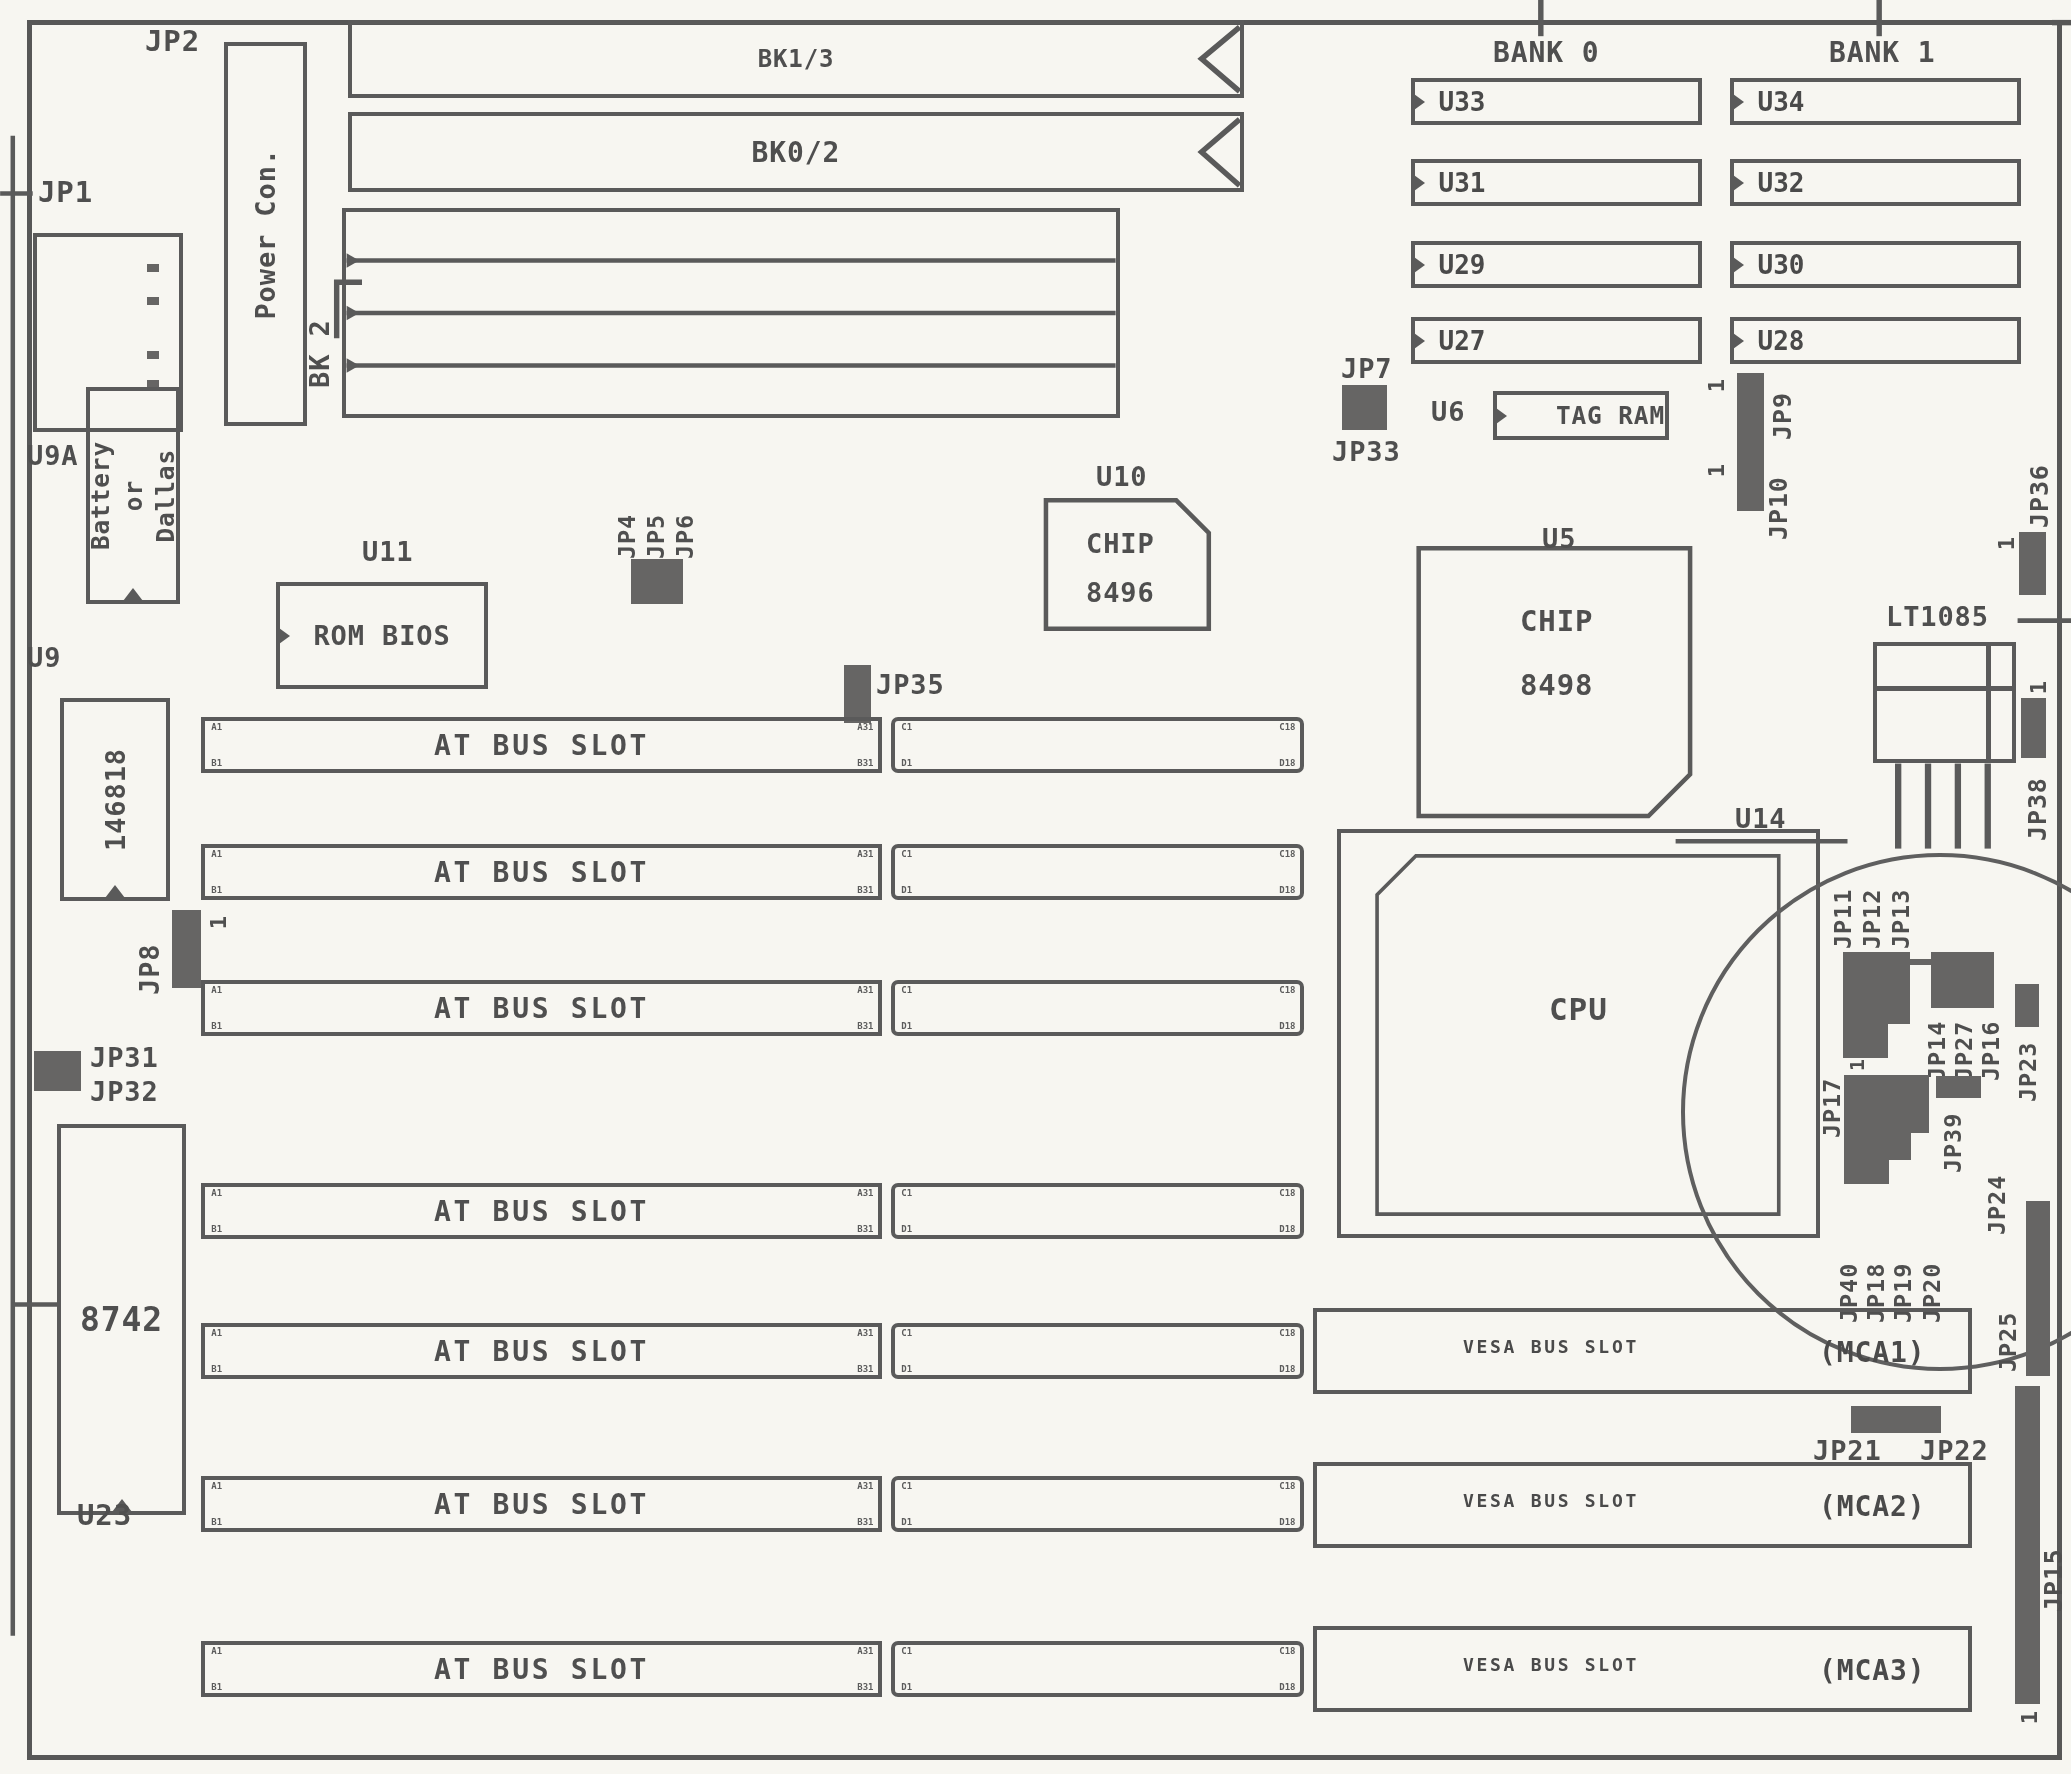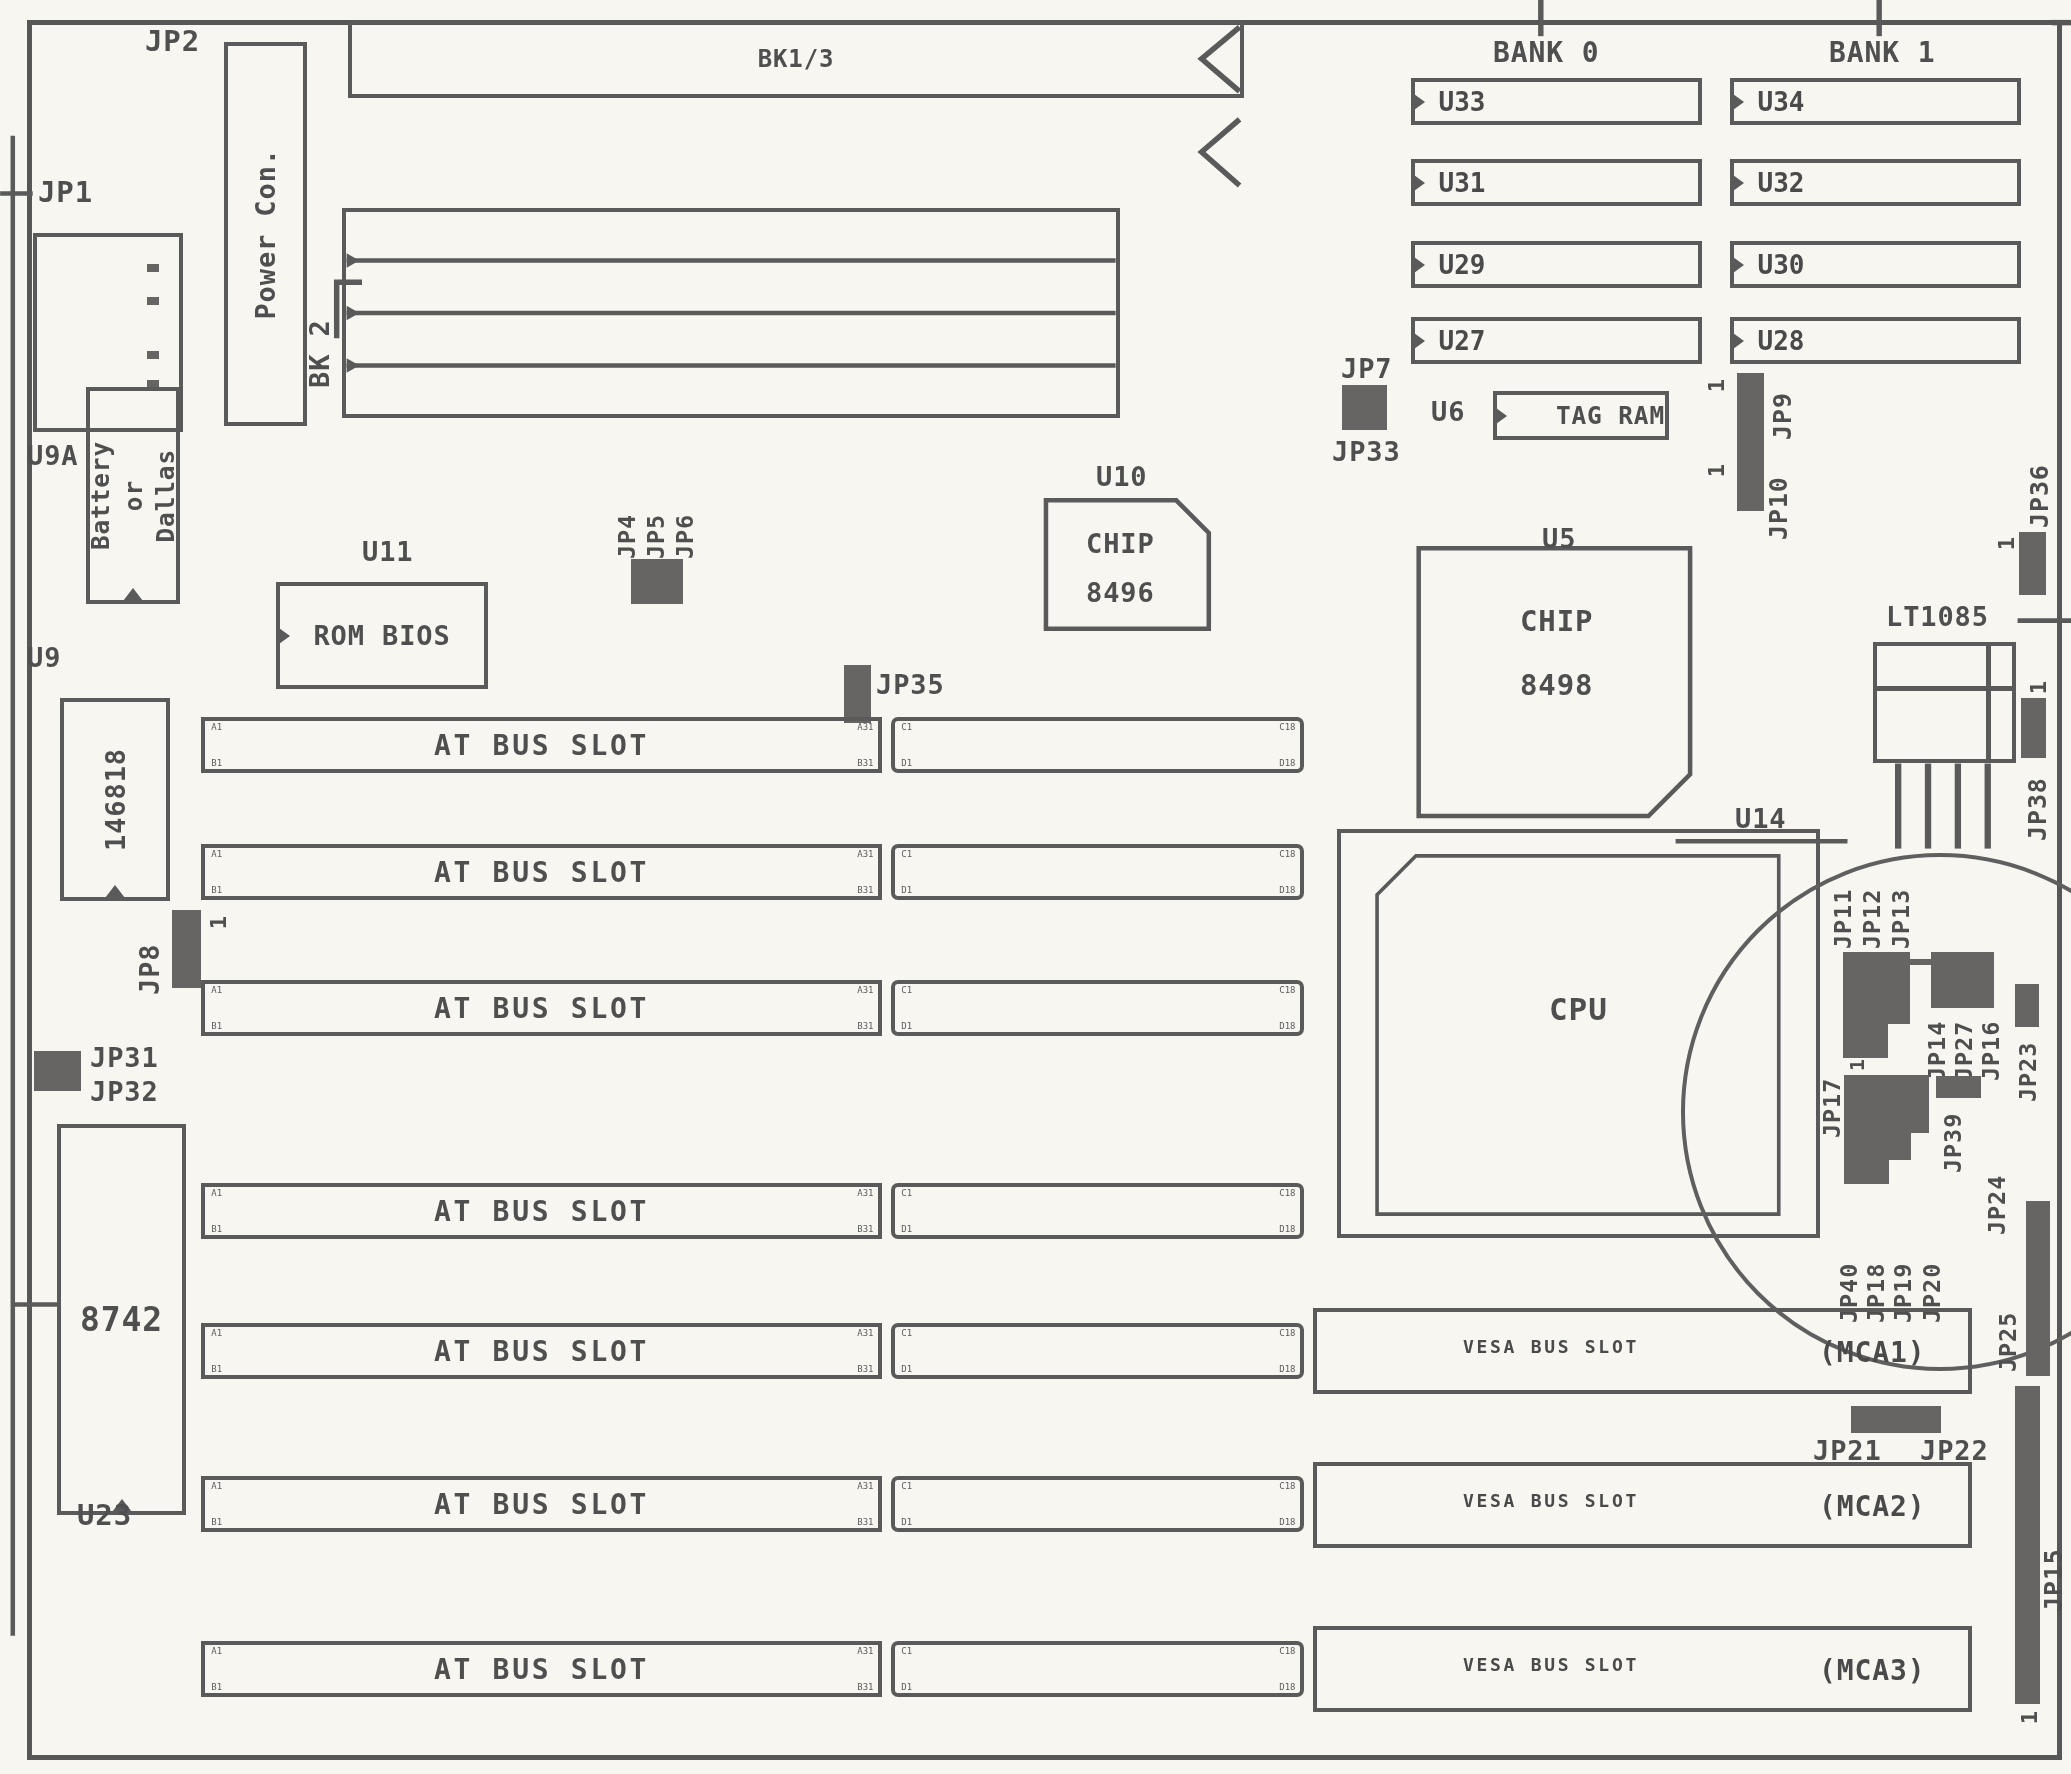--- a/index.html
+++ b/index.html
@@ -15,21 +15,21 @@
   .vlbl{position:absolute;font-weight:bold;color:#4f4f4f;white-space:nowrap;
         writing-mode:vertical-rl;transform:rotate(180deg);letter-spacing:0.9px;}
   .box{position:absolute;border:4.5px solid #5a5a5a;background:transparent;box-sizing:border-box;}
   .fill{position:absolute;background:#666564;}
   .slotrow{position:absolute;left:0;top:0;width:2072px;height:56px;}
   .seg{position:absolute;top:0;height:56px;border:4.5px solid #5a5a5a;box-sizing:border-box;
        display:flex;align-items:center;justify-content:center;}
   .seg1{left:201px;width:681px;}
   .seg2{left:891px;width:413px;border-radius:7px;}
   .slot-label{font-weight:bold;font-size:28px;letter-spacing:2.7px;color:#4f4f4f;}
-  .pin{position:absolute;font-size:9px;font-weight:normal;color:#5c5c5c;letter-spacing:0;}
+  .pin{position:absolute;font-size:9px;font-weight:bold;color:#5c5c5c;letter-spacing:0;}
   .pin.tl{left:6.3px;top:0.9px;} .pin.bl{left:6.3px;bottom:0.9px;}
   .pin.tr{right:4.5px;top:0.9px;} .pin.br{right:4.5px;bottom:0.9px;}
   .vesa{position:absolute;left:1313px;width:659px;height:86px;border:4.5px solid #5a5a5a;box-sizing:border-box;}
   .vesa .vesa-label{position:absolute;left:146px;top:23.5px;font-size:18px;font-weight:bold;letter-spacing:2.7px;}
   .vesa .mca-label{position:absolute;left:502px;top:23.5px;font-size:28px;font-weight:bold;letter-spacing:0.9px;}
   .ram{position:absolute;width:291px;height:47px;border:4.5px solid #5a5a5a;box-sizing:border-box;
        display:flex;align-items:center;}
   .ram span{margin-left:23.5px;font-size:26px;font-weight:bold;}
   .notch-left::before{content:"";position:absolute;left:-0.9px;top:50%;transform:translateY(-50%);
        border-left:11.8px solid #5a5a5a;border-top:8.1px solid transparent;border-bottom:8.1px solid transparent;}
@@ -90,20 +90,23 @@
   <div class="box" style="left:33px;top:233px;width:150px;height:199px">
     <span class="fill" style="left:110px;top:27px;width:11.8px;height:8.1px"></span>
     <span class="fill" style="left:110px;top:60px;width:11.8px;height:8.1px"></span>
     <span class="fill" style="left:110px;top:114px;width:11.8px;height:8.1px"></span>
     <span class="fill" style="left:110px;top:143px;width:11.8px;height:8.1px"></span>
   </div>
   <div class="lbl" style="left:27px;top:440px;font-size:27px">U9A</div>
 
   <div class="box" style="left:348px;top:20px;width:896px;height:78px;display:flex;align-items:center;justify-content:center">
     <span class="lbl" style="position:static;font-size:24px">BK1/3</span>
+  </div>
+  <div class="box" style="left:348px;top:112px;width:896px;height:80px;display:flex;align-items:center;justify-content:center">
+    <span class="lbl" style="position:static;font-size:28px">BK0/2</span>
   </div>
 
   <div class="box" style="left:342px;top:208px;width:778px;height:210px"></div>
   <div class="vlbl" style="left:304px;top:261px;height:127px;font-size:27px">BK 2</div>
 
   <div class="box notch-bottom" style="left:86px;top:387px;width:94px;height:217px;display:flex;align-items:center;justify-content:center;gap:3.6px">
     <span class="vlbl" style="position:static;font-size:24.4px">Battery</span>
     <span class="vlbl" style="position:static;font-size:24.4px">or</span>
     <span class="vlbl" style="position:static;font-size:24.4px">Dallas</span>
   </div>

